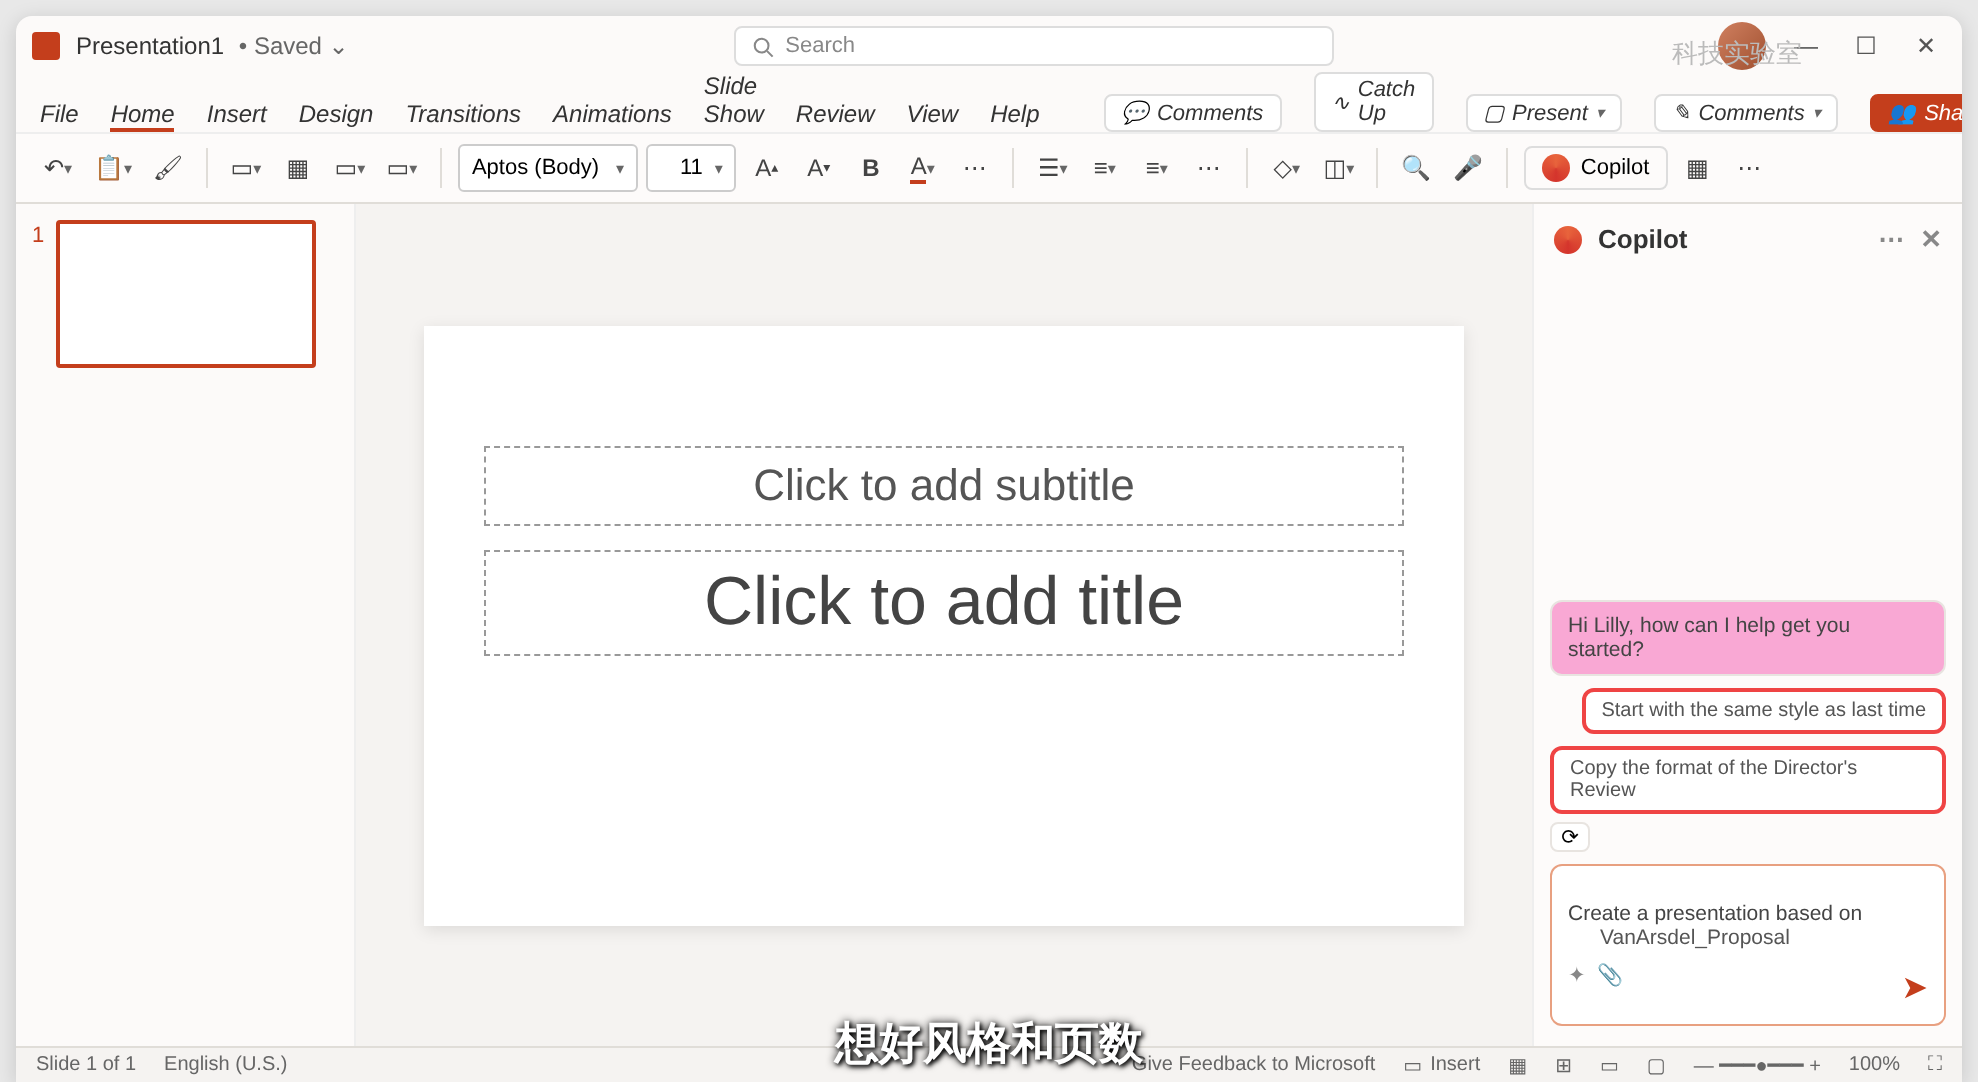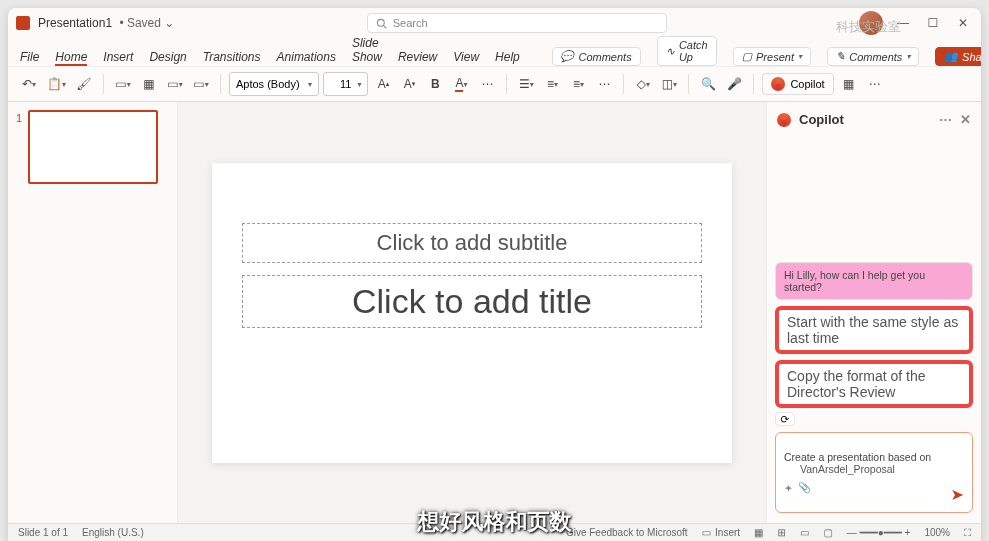--- a/index.html
+++ b/index.html
@@ -38,21 +38,21 @@
 .slide { width:520px; height:300px; background:#fff; box-shadow:0 2px 8px rgba(0,0,0,0.1); padding:60px 30px 30px; display:flex; flex-direction:column; align-items:center; gap:12px; }
 .ph { border:1px dashed #999; width:100%; padding:6px 12px; text-align:center; }
 .ph-title { font-size:34px; color:#444; }
 .ph-sub { font-size:22px; color:#555; }
 .copilot-pane { width:215px; border-left:1px solid #eee; display:flex; flex-direction:column; background:#fdfbfa; }
 .cp-head { display:flex; align-items:center; gap:8px; padding:10px; font-size:13px; font-weight:600; color:#333; }
 .cp-head-right { margin-left:auto; display:flex; gap:8px; color:#888; font-size:13px; }
 .cp-body { flex:1; }
 .cp-footer { padding:6px 8px 10px; display:flex; flex-direction:column; gap:6px; font-size:10.5px; }
 .cp-bubble { background:#f9a8d4; border:1px solid #e8e4e0; border-radius:6px; padding:6px 8px; color:#444; }
-.cp-sugg { align-self:flex-end; background:#fff; border:4px solid #ef4444; border-radius:6px; padding:4px 8px; color:#555; font-size:14px; cursor:pointer; }
+.cp-sugg { align-self:flex-end; background:#fff; border:2px solid #ef4444; border-radius:6px; padding:4px 8px; color:#555; font-size:10px; cursor:pointer; }
 .cp-sugg-row { display:flex; gap:4px; justify-content:flex-end;flex-direction:column; }
 .cp-refresh { width:20px; display:flex; align-items:center; justify-content:center; border:1px solid #e8e4e0; border-radius:4px; cursor:pointer; background:#fff; }
 .cp-input { background:#fff; border:1px solid #e8a080; border-radius:6px; padding:18px 8px; font-size:10.5px; color:#444; position:relative; }
 .cp-link { color:#555;margin-left:16px; }
 .cp-input-row { display:flex; gap:6px; margin-top:6px; color:#888; align-items:center; }
 .cp-cursor { position:absolute; right:8px; bottom:8px; font-size:16px; color:#c43e1c; }
 .statusbar { height:18px; border-top:1px solid #e0ddd8; display:flex; align-items:center; padding:0 10px; font-size:10px; color:#666; gap:14px; background:#f5f3f1; }
 .sb-spacer { flex:1; }
 .sb-item { display:flex; align-items:center; gap:4px; }
 .caption { position:absolute; bottom:4px; left:50%; transform:translateX(-50%); font-size:22px; font-weight:bold; color:#fff; text-shadow:0 0 4px #000,1px 1px 2px #000; font-family:"Microsoft YaHei"; pointer-events:none; }

